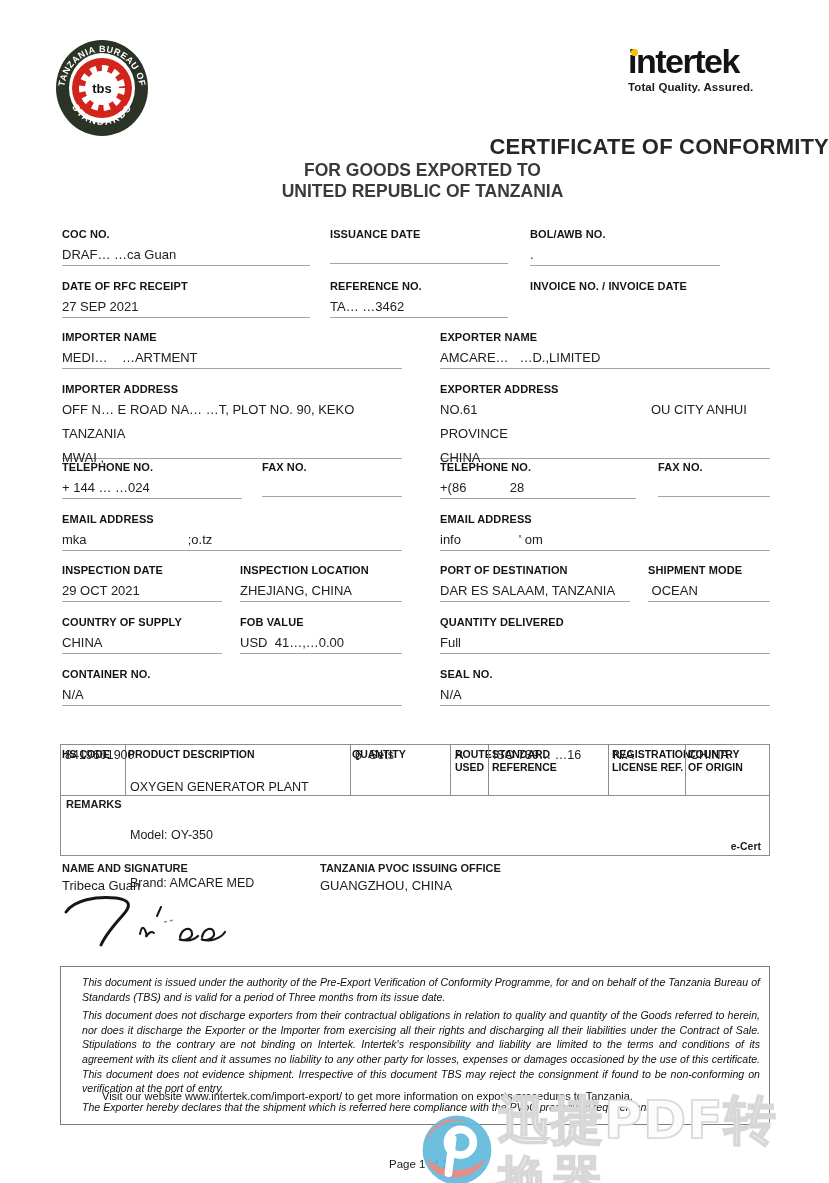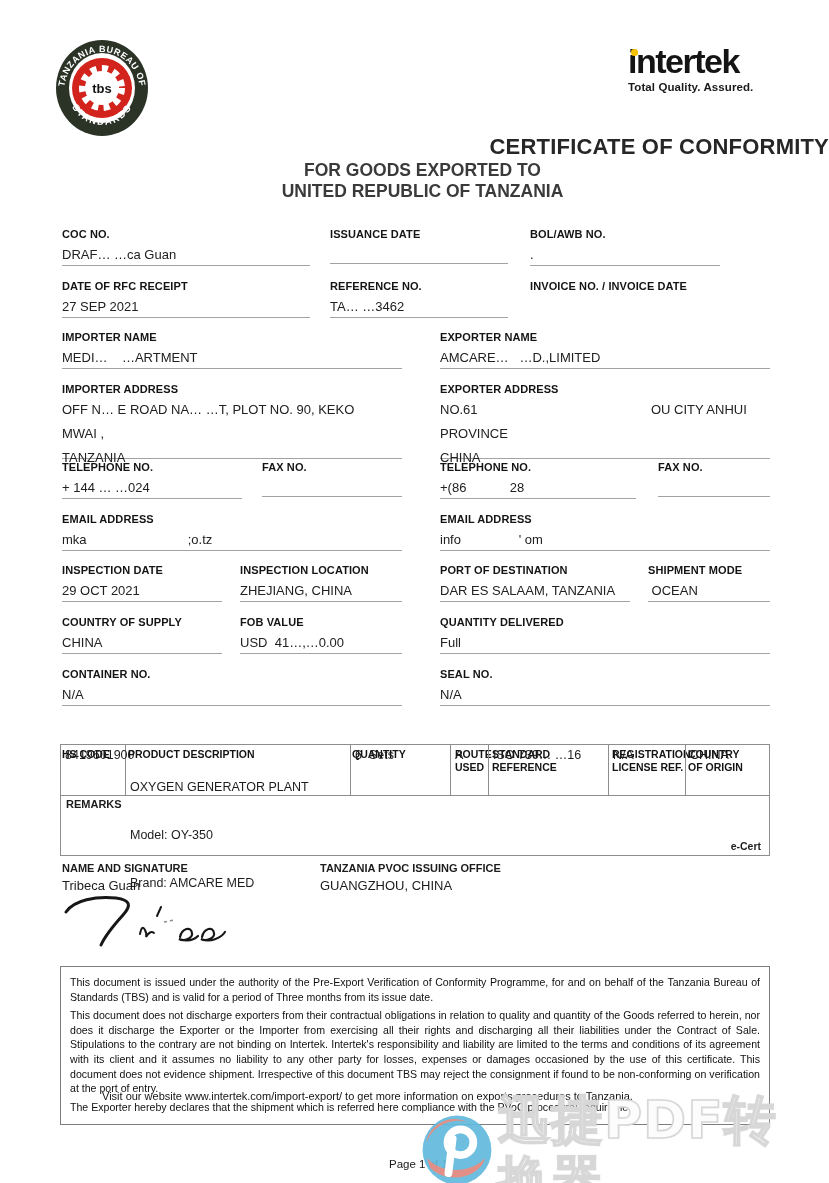--- a/index.html
+++ b/index.html
@@ -34,21 +34,21 @@
   .remarks-lbl { position:absolute; left:5px; top:3px; font-size:11px; font-weight:bold; }
   .ecert { position:absolute; right:8px; bottom:3px; font-size:10.5px; font-weight:bold; }
   
   .sig-block { position:absolute; left:62px; top:862px; }
   .sig-office { position:absolute; left:320px; top:862px; }
   .sig-name-lbl { font-size:11px; font-weight:bold; }
   .sig-name-val { font-size:13px; margin-top:4px; }
   .sig-svg { position:absolute; left:60px; top:892px; }
   
   .footer-box { position:absolute; left:60px; top:966px; width:710px; border:1px solid #7d7d7d; padding:5px 9px 6px 9px; }
-  .footer-box p { font-size:10.6px; line-height:14.6px; text-align:justify; color:#101010; margin:3px 0 4px 0; }
+  .footer-box p { font-size:10.6px; line-height:14.6px; text-align:justify; color:#101010; margin:3px 0 4px 12px;font-style:italic; }
   .website-line { position:absolute; left:62px; top:1090px; font-size:11px; color:#131313;margin-left:40px; }
   .page-number { position:absolute; left:389px; top:1158px; font-size:11.5px; color:#1a1a1a; }
   
   .watermark { position:absolute; left:420px; top:1090px; display:flex; align-items:center; z-index:6; }
   .wm-text { font-size:52px; font-weight:bold; letter-spacing:1px; color:#fcfcfc;
              -webkit-text-stroke:1.6px #d7d7d7; text-shadow:0 0 2px rgba(190,190,190,0.55);
              font-family:"DejaVu Sans", sans-serif; line-height:60px; margin-left:4px; }
 </style>
 </head>
 <body>
@@ -118,22 +118,22 @@
     <div class="val">MEDI…    …ARTMENT</div>
   </div>
   <div class="fld" style="left:440px;top:331px;width:330px">
     <div class="lbl">EXPORTER NAME</div>
     <div class="val">AMCARE…   …D.,LIMITED</div>
   </div>
 
   <div class="fld addr" style="left:62px;top:383px;width:340px">
     <div class="lbl">IMPORTER ADDRESS</div>
     <div class="val">OFF N… E ROAD NA… …T, PLOT NO. 90, KEKO</div>
+    <div class="val">TANZANIA</div>
     <div class="val">MWAI ,</div>
-    <div class="val">TANZANIA</div>
   </div>
   <div class="fld addr" style="left:440px;top:383px;width:330px">
     <div class="lbl">EXPORTER ADDRESS</div>
     <div class="val">NO.61                                                OU CITY ANHUI</div>
     <div class="val">PROVINCE</div>
     <div class="val">CHINA</div>
   </div>
 
   <div class="fld" style="left:62px;top:461px;width:180px">
     <div class="lbl">TELEPHONE NO.</div>

